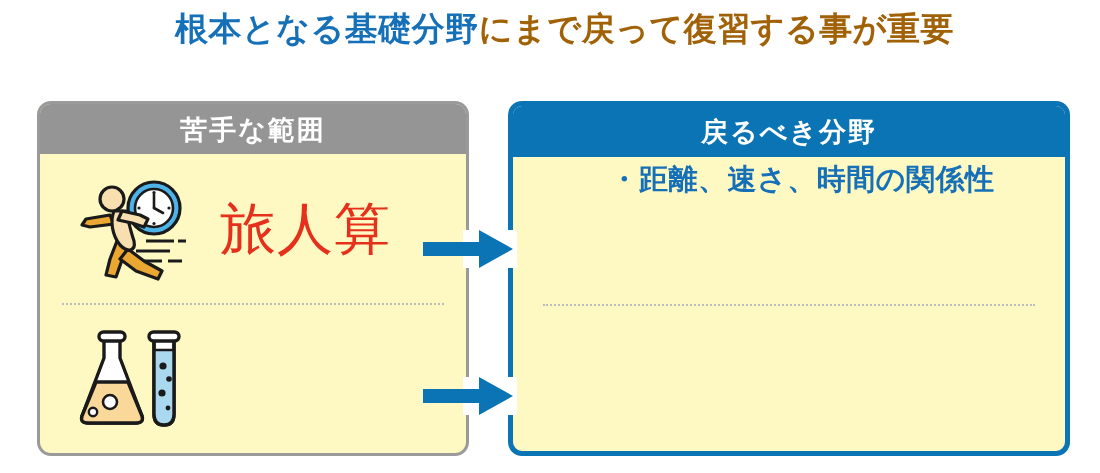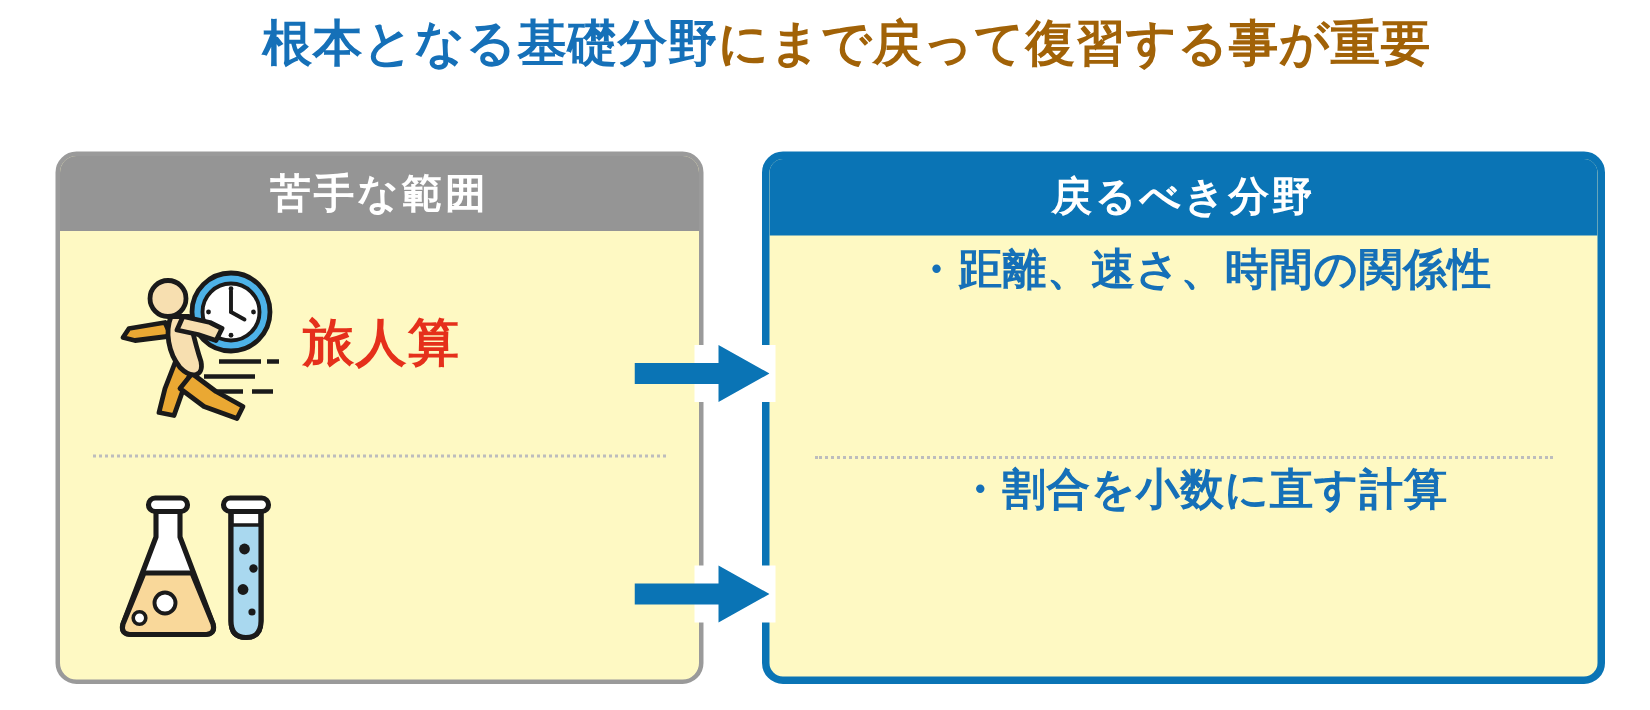--- a/index.html
+++ b/index.html
@@ -98,24 +98,24 @@
     box-sizing: border-box;
   }
   .weak-icon {
     width: 120px;
     height: 108px;
     flex: 0 0 120px;
     position: relative;
   }
   .weak-label {
     color: #e5301b;
-    font-size: 34px;
-    font-weight: bold;
+    font-size: 56px;
+    font-weight: normal;
     letter-spacing: 1px;
-    margin-left: 12px;
+    margin-left: 30px;
     line-height: 1;
     white-space: nowrap;
   }
 
   
   .field-group {
     height: 50%;
     display: flex;
     flex-direction: row;
     justify-content: center;
@@ -259,21 +259,20 @@
     </div>
     <div class="panel-body">
 
       <div class="field-group">
         <div class="field-line">・距離、速さ、時間の関係性</div>
       </div>
 
       <div class="divider"></div>
 
       <div class="field-group">
-        <div class="field-line">・割合を小数に直す計算</div>
       </div>
 
     </div>
   </div>
 
   <div class="border-gap" id="gap-left-1"></div>
   <div class="border-gap" id="gap-left-2"></div>
   <div class="border-gap" id="gap-right-1"></div>
   <div class="border-gap" id="gap-right-2"></div>
 

